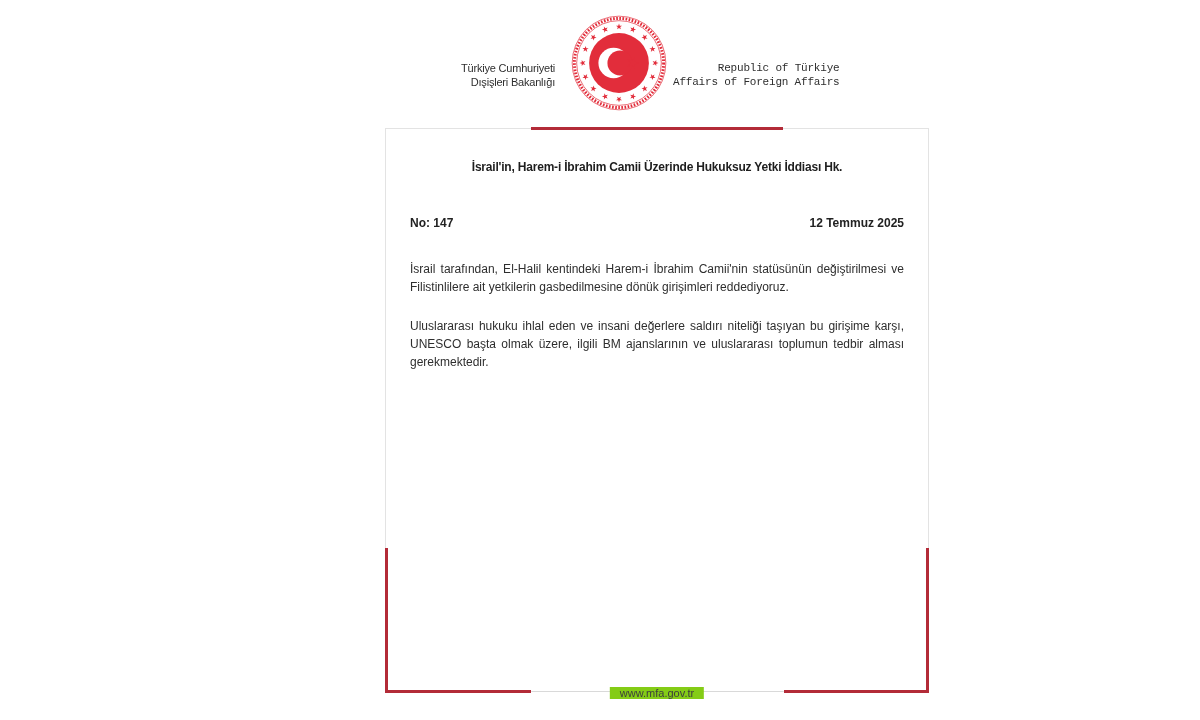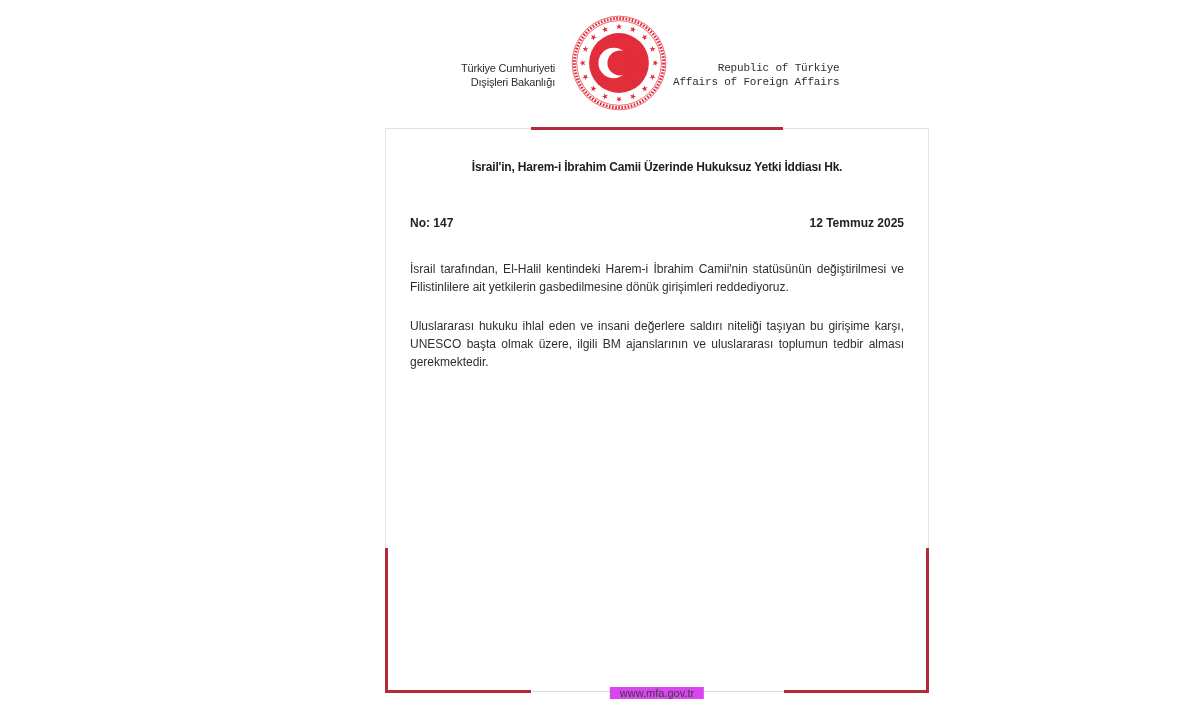--- a/index.html
+++ b/index.html
@@ -24,21 +24,21 @@
     background:#ffffff;border:1px solid var(--card-border);
   }
   .rule-top{position:absolute;top:-2px;left:50%;transform:translateX(-50%);width:252px;height:3px;background:var(--accent-red);}
   .rule-left{position:absolute;left:-1px;top:419px;bottom:-2px;width:3px;background:var(--accent-red);}
   .rule-right{position:absolute;right:-1px;top:419px;bottom:-2px;width:3px;background:var(--accent-red);}
   .rule-bottom-left{position:absolute;left:-1px;bottom:-2px;width:146px;height:3px;background:var(--accent-red);}
   .rule-bottom-right{position:absolute;right:-1px;bottom:-2px;width:145px;height:3px;background:var(--accent-red);}
   .rule-bottom-center{position:absolute;left:146px;right:145px;bottom:-1px;height:1px;background:#d9d9d9;}
   .footer-url{
     position:absolute;bottom:-8px;left:50%;transform:translateX(-50%);
-    background:#d946ef;padding:0 10px;font-size:11px;color:#3d3d3d;white-space:nowrap;
+    background:#84cc16;padding:0 10px;font-size:11px;color:#3d3d3d;white-space:nowrap;
   }
 
   .doc-title{
     margin:31px 22px 0;text-align:center;font-weight:bold;
     font-size:12px;letter-spacing:-0.2px;color:#1e1e1e;white-space:nowrap;
   }
   .doc-meta{
     display:flex;justify-content:space-between;align-items:baseline;
     margin:42px 24px 0;font-size:12px;font-weight:bold;color:#222;
   }

